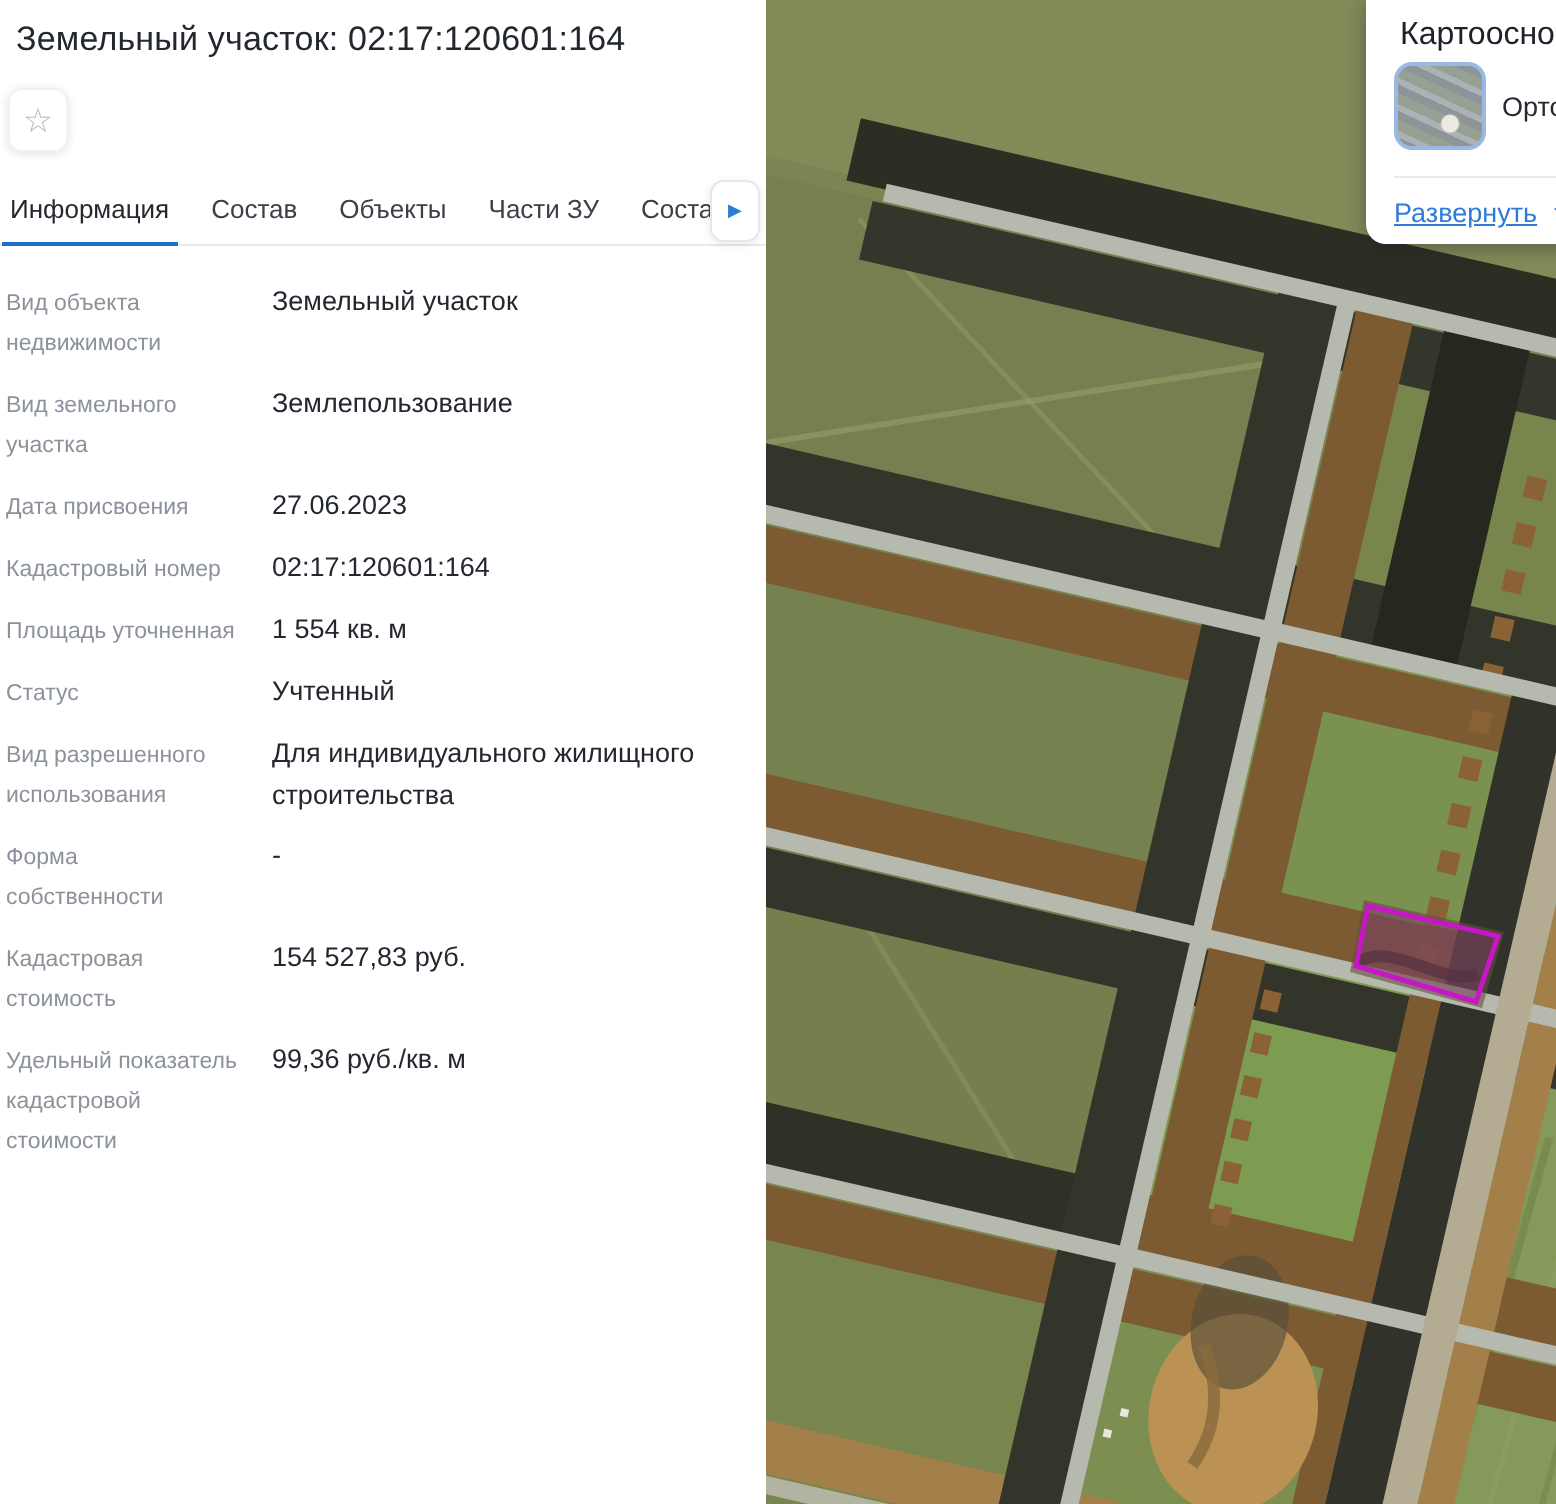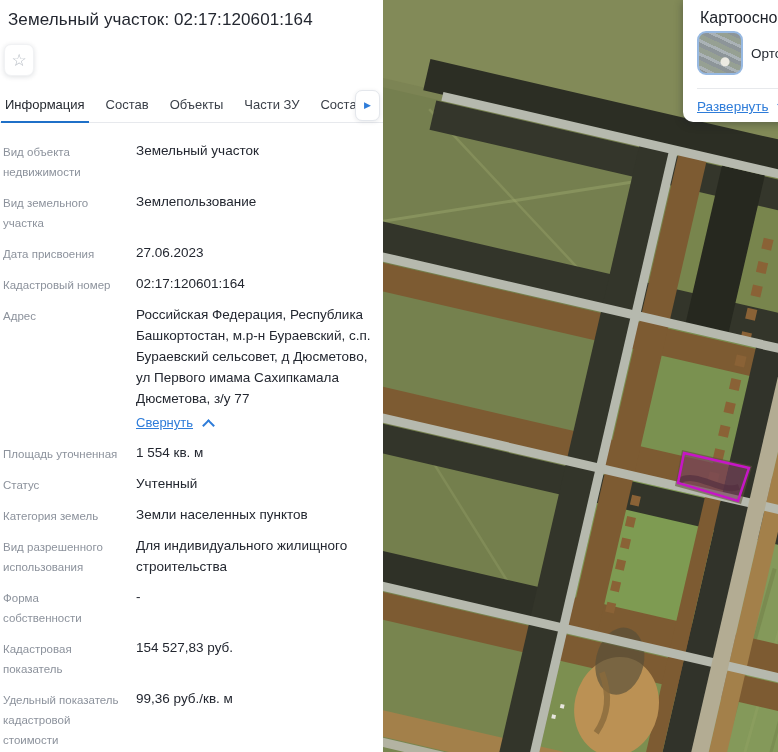--- a/index.html
+++ b/index.html
@@ -151,61 +151,45 @@
           <div>27.06.2023</div>
         </div>
       </div>
       <div class="row">
         <div class="lbl">Кадастровый номер</div>
         <div class="val">
           <div>02:17:120601:164</div>
         </div>
       </div>
       <div class="row">
-        <div class="lbl">Адрес</div>
-        <div class="val">
-          <div>Российская Федерация, Республика Башкортостан, м.р-н Бураевский, с.п. Бураевский сельсовет, д Дюсметово, ул Первого имама Сахипкамала Дюсметова, з/у 77</div>
-          <div class="collapse">
-            <span class="txt">Свернуть</span>
-            <span class="chev up"></span>
-          </div>
-        </div>
-      </div>
-      <div class="row">
         <div class="lbl">Площадь уточненная</div>
         <div class="val">
           <div>1 554 кв. м</div>
         </div>
       </div>
       <div class="row">
         <div class="lbl">Статус</div>
         <div class="val">
           <div>Учтенный</div>
         </div>
       </div>
       <div class="row">
-        <div class="lbl">Категория земель</div>
-        <div class="val">
-          <div>Земли населенных пунктов</div>
-        </div>
-      </div>
-      <div class="row">
         <div class="lbl">Вид разрешенного использования</div>
         <div class="val">
           <div>Для индивидуального жилищного строительства</div>
         </div>
       </div>
       <div class="row">
         <div class="lbl">Форма собственности</div>
         <div class="val">
           <div>-</div>
         </div>
       </div>
       <div class="row">
-        <div class="lbl">Кадастровая показатель</div>
+        <div class="lbl">Кадастровая стоимость</div>
         <div class="val">
           <div>154 527,83 руб.</div>
         </div>
       </div>
       <div class="row">
         <div class="lbl">Удельный показатель кадастровой стоимости</div>
         <div class="val">
           <div>99,36 руб./кв. м</div>
         </div>
       </div>

